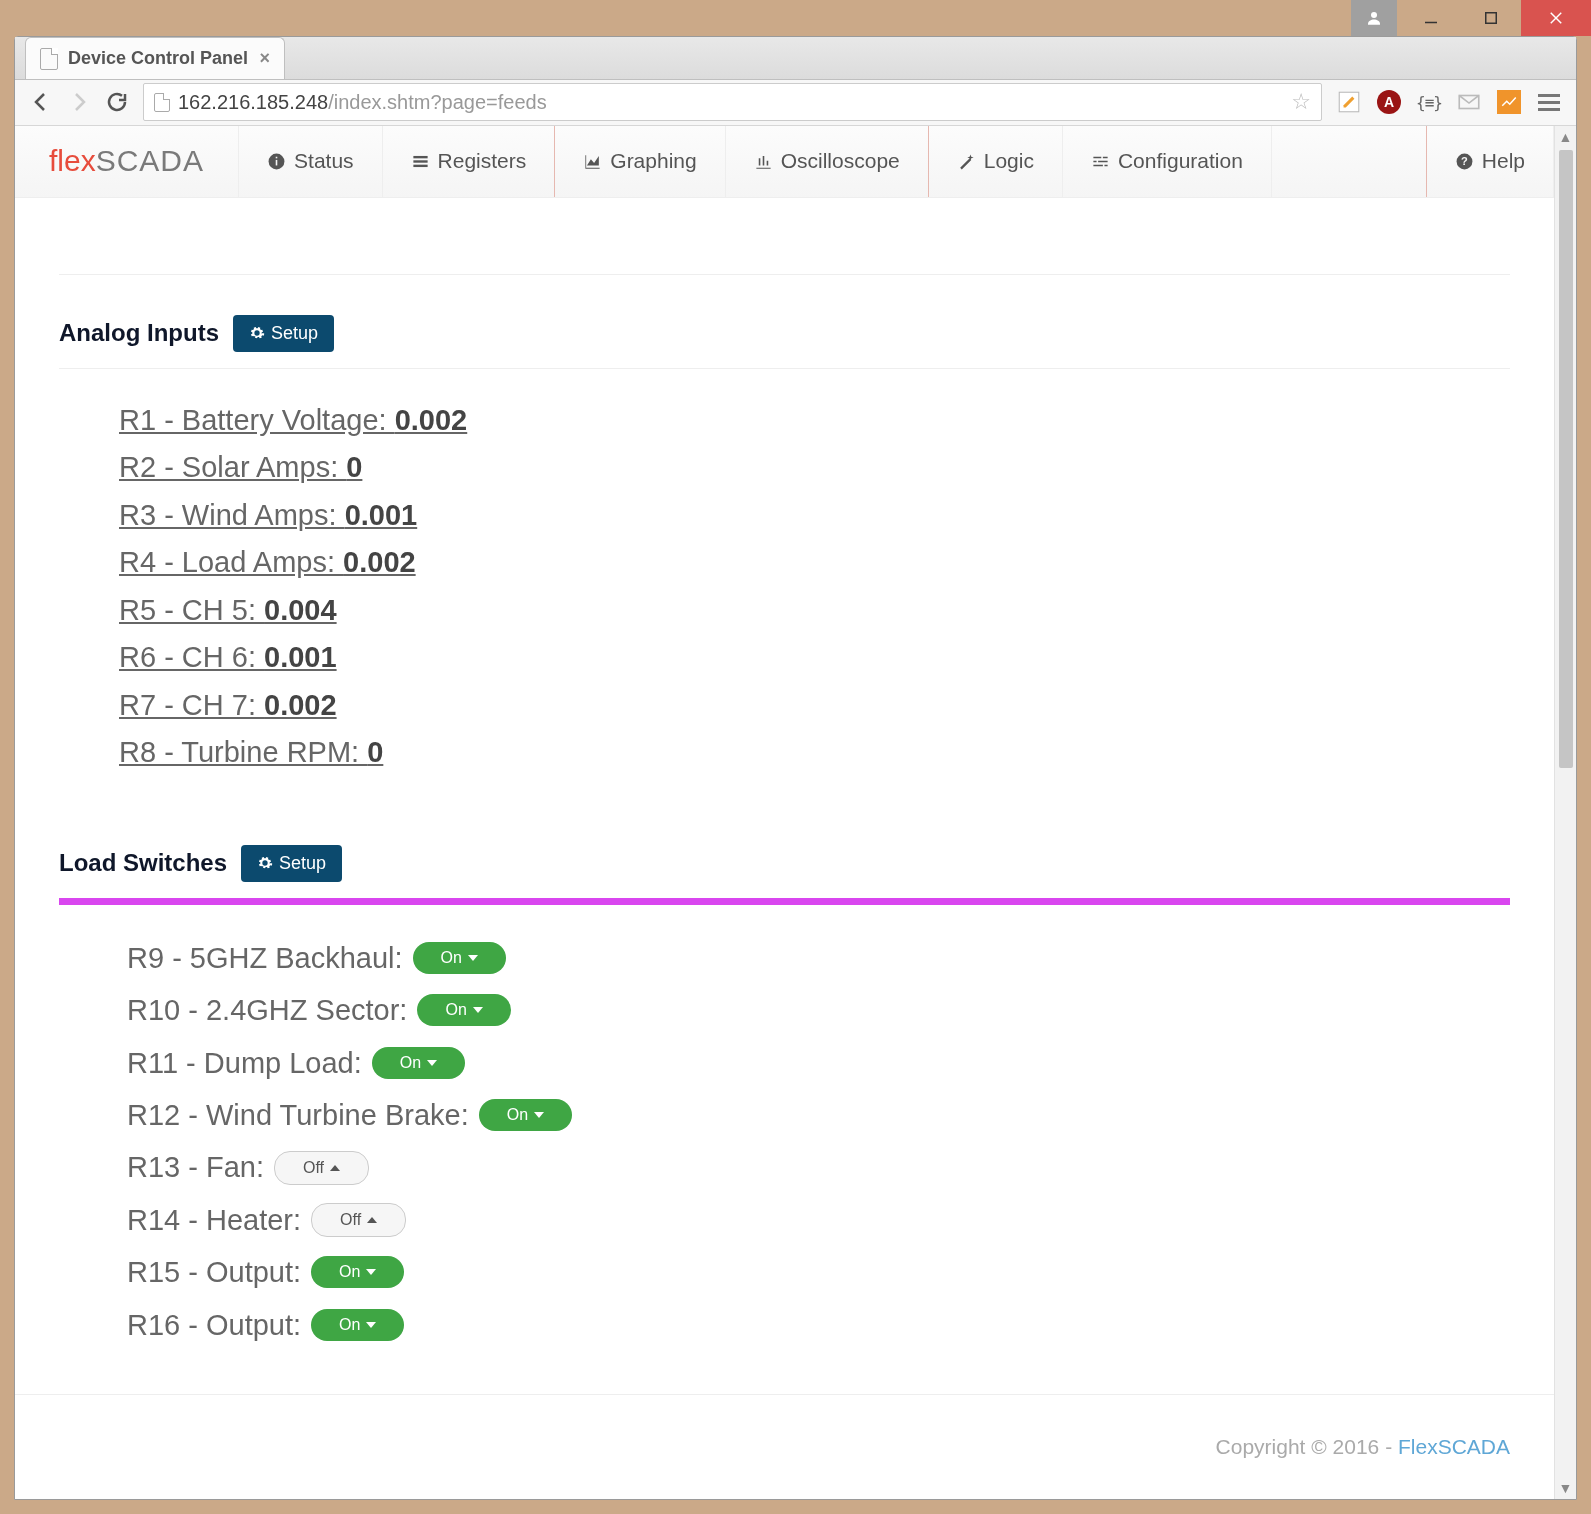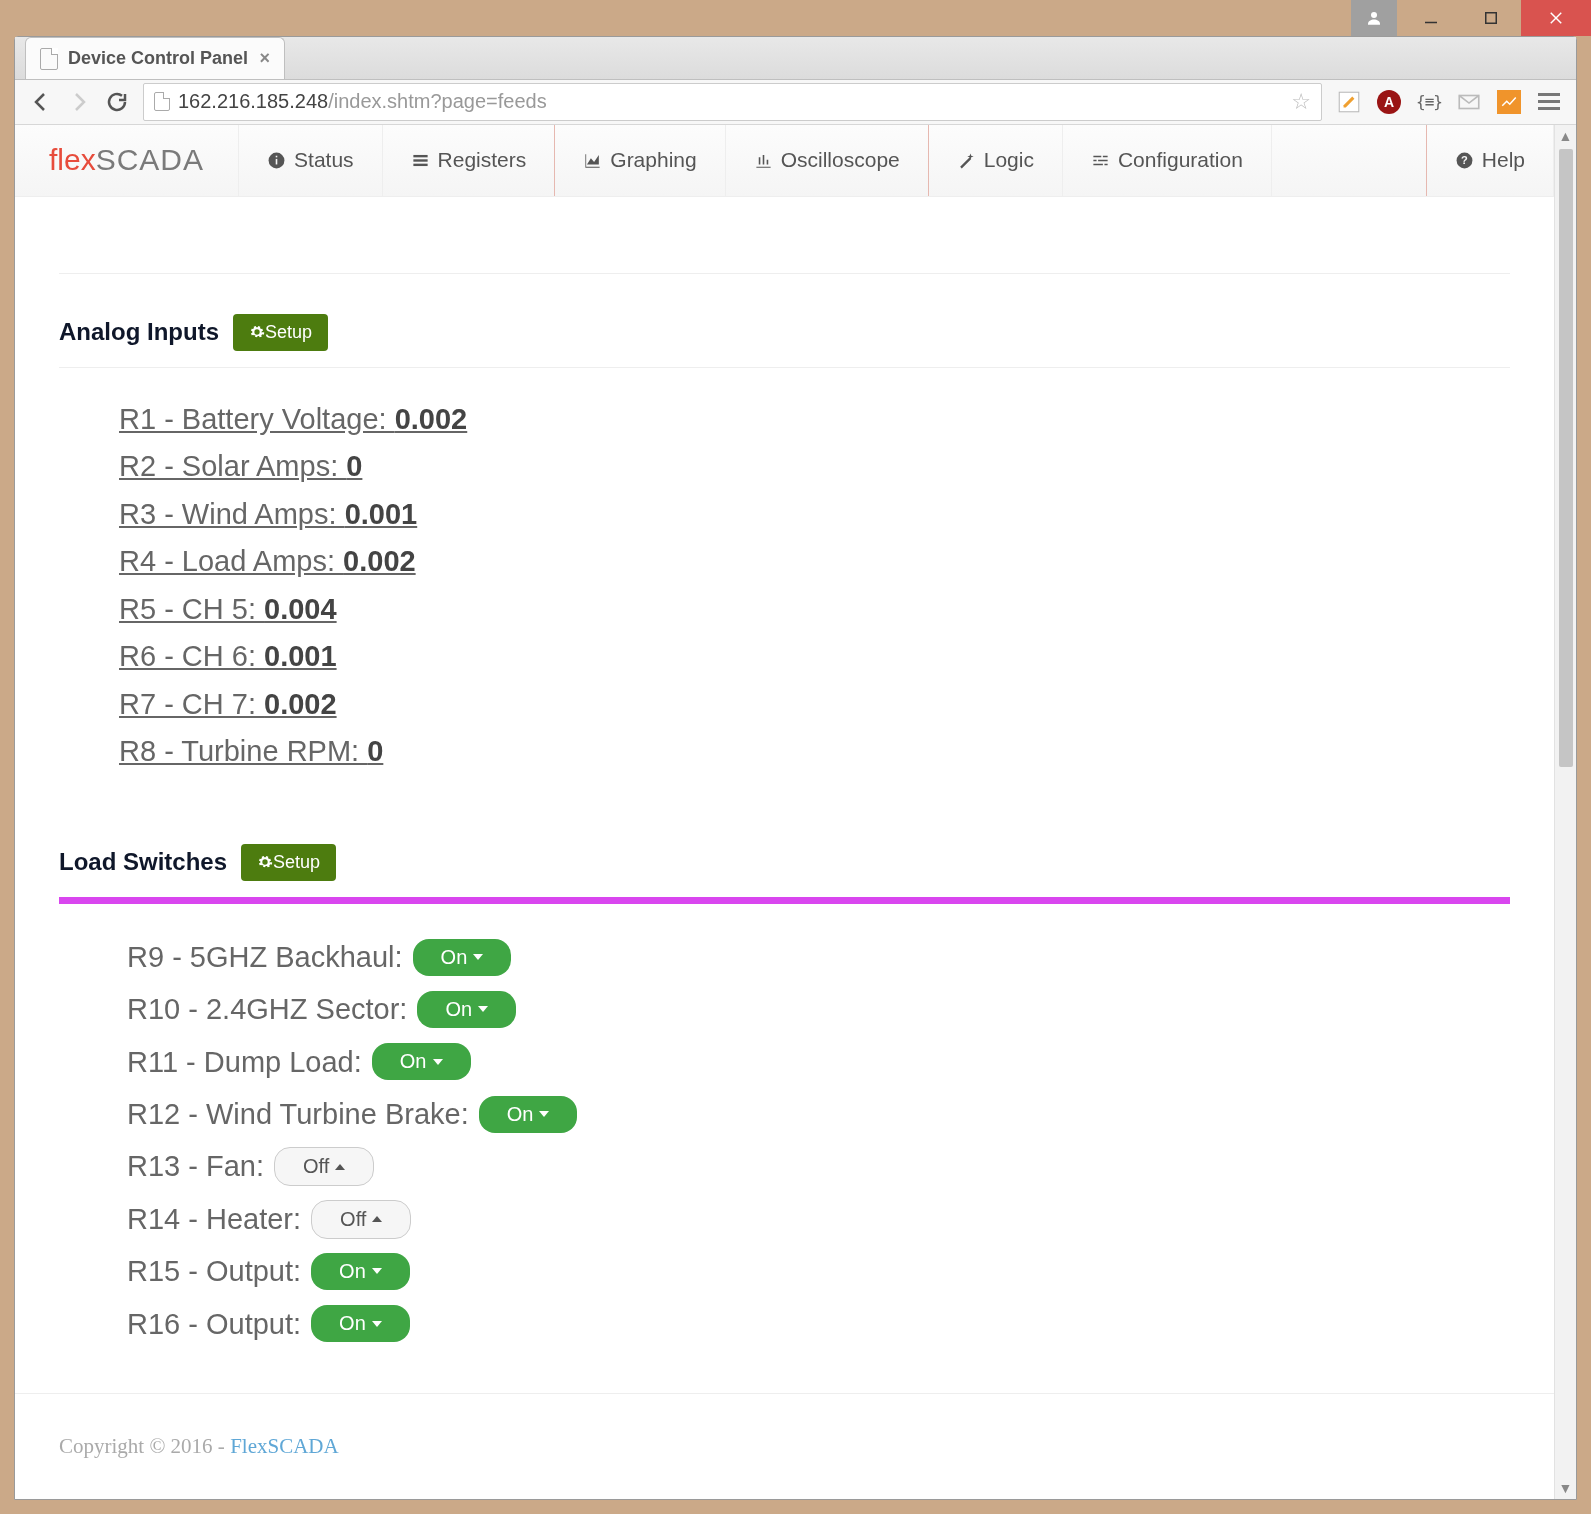--- a/index.html
+++ b/index.html
@@ -167,46 +167,46 @@
 .section-head {
   display:flex; align-items:center; gap:14px;
   padding: 40px 0 16px 0;
   border-bottom:1px solid #eee;
   margin-bottom: 30px;
 }
 .section-head h2 {
   font-size: 24px; font-weight:600; color:#0f172a;
 }
 .btn-setup {
-  background:#4d7c0f; color:#fff; border:none; border-radius:4px;
-  padding: 8px 16px; font-size:18px; display:flex; align-items:center; 
+  background:#0c4a6e; color:#fff; border:none; border-radius:4px;
+  padding: 8px 16px; font-size:18px; display:flex; align-items:center; gap:6px;
   cursor:pointer;
 }
 .btn-setup svg{width:16px;height:16px;fill:#fff;}
 
 .reg-list { padding-left: 60px; }
 .reg-row { font-size:29px; color:#666; margin: 4px 0; line-height:1.5;text-decoration:underline; }
 .reg-row .val { font-weight:700; color:#444; }
 
 .sw-row { font-size:29px; color:#666; margin: 6px 8px; display:flex; align-items:center; gap:10px; line-height:1.6;}
 .btn-togg {
-  border:none; border-radius:16px; padding: 7px 28px; font-size:20px;
+  border:none; border-radius:16px; padding: 7px 28px; font-size:16px;
   display:inline-flex; align-items:center; gap:6px; cursor:pointer;
 }
 .btn-on { background:#3fa644; color:#fff; }
 .btn-off { background:#f6f6f6; color:#555; border:1px solid #ccc; }
 .caret-dn { width:0; height:0; border-left:5px solid transparent; border-right:5px solid transparent; border-top:6px solid currentColor; }
 .caret-up { width:0; height:0; border-left:5px solid transparent; border-right:5px solid transparent; border-bottom:6px solid currentColor; }
 
 .footer {
   border-top:1px solid #eee;
   padding: 40px 44px;
+  text-align:right;
   color:#aaa;
   font-size:21px;
-  font-family:Liberation Serif, serif;
 }
 .footer a { color:#5fa7d6; text-decoration:none; }
 
 hr.top-rule { border:none; border-top:1px solid #eee; margin: 36px 0 0 0; }
 </style>
 </head>
 <body>
 
 <div class="win-titlebar">
   <div class="win-btn user">

